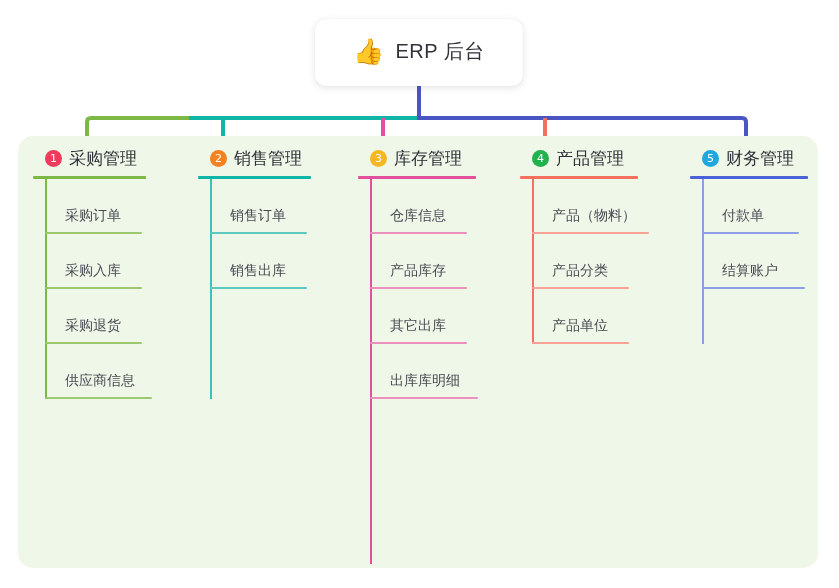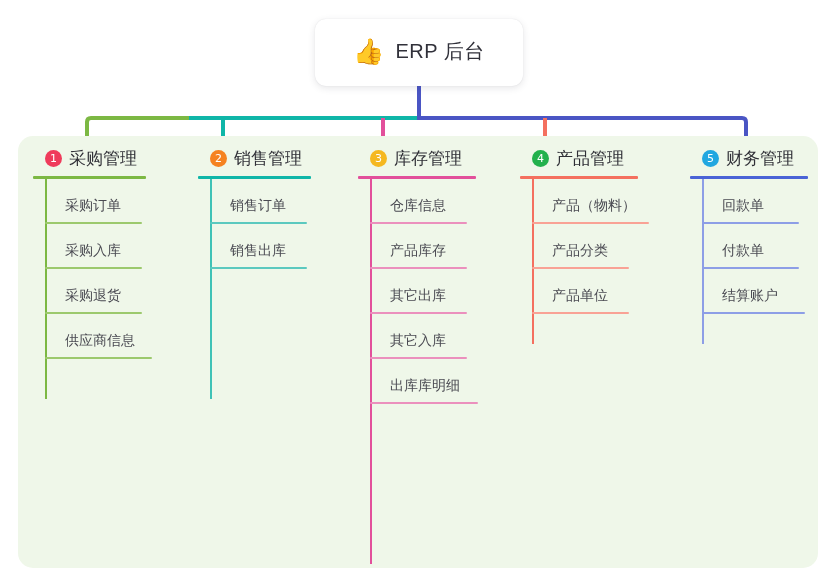--- a/index.html
+++ b/index.html
@@ -116,21 +116,21 @@
     margin-top: 0;
   }
   .spine {
     position: absolute;
     left: 12px;
     top: 0;
     width: 2px;
   }
   .leaf {
     position: relative;
-    height: 45px;
+    height: 55px;
     box-sizing: border-box;
   }
   .leaf-text {
     position: absolute;
     left: 32px;
     bottom: 9px;
     font-size: 14px;
     color: #4a4a52;
     white-space: nowrap;
   }
@@ -232,24 +232,20 @@
       </div>
       <div class="leaf">
         <span class="leaf-text">产品库存</span>
         <span class="leaf-rule" style="background:#eb90bd;"></span>
       </div>
       <div class="leaf">
         <span class="leaf-text">其它出库</span>
         <span class="leaf-rule" style="background:#eb90bd;"></span>
       </div>
       <div class="leaf">
-        <span class="leaf-text">其它入库</span>
-        <span class="leaf-rule" style="background:#eb90bd;"></span>
-      </div>
-      <div class="leaf">
         <span class="leaf-text">出库库明细</span>
         <span class="leaf-rule" style="background:#eb90bd; width:108px;"></span>
       </div>
     </div>
   </div>
 
   <div class="col" style="left:520px; width:160px;">
     <div class="col-head">
       <span class="badge" style="background:#22b14c;">4</span>
       <span class="col-title">产品管理</span>
@@ -274,24 +270,20 @@
 
   <div class="col" style="left:690px; width:150px;">
     <div class="col-head">
       <span class="badge" style="background:#21a7e0;">5</span>
       <span class="col-title">财务管理</span>
     </div>
     <div class="head-rule" style="background:#4a63d6; width:118px;"></div>
     <div class="leaves">
       <div class="spine" style="background:#8d9ee6; height:165px;"></div>
       <div class="leaf">
-        <span class="leaf-text">回款单</span>
-        <span class="leaf-rule" style="background:#8d9ee6;"></span>
-      </div>
-      <div class="leaf">
         <span class="leaf-text">付款单</span>
         <span class="leaf-rule" style="background:#8d9ee6;"></span>
       </div>
       <div class="leaf">
         <span class="leaf-text">结算账户</span>
         <span class="leaf-rule" style="background:#8d9ee6; width:103px;"></span>
       </div>
     </div>
   </div>
 

